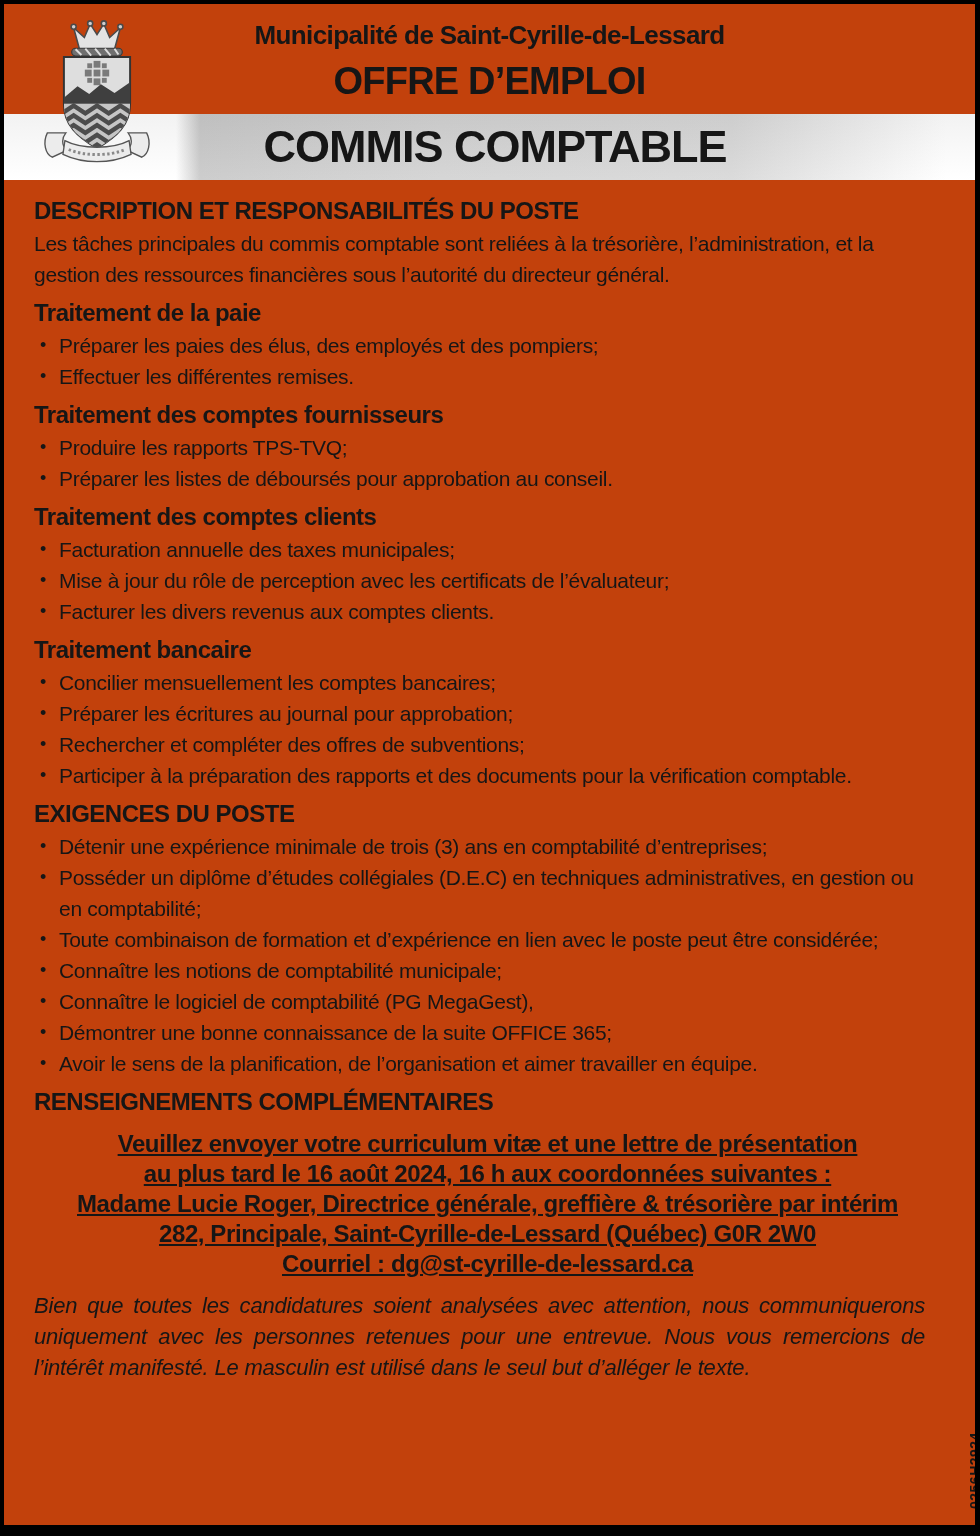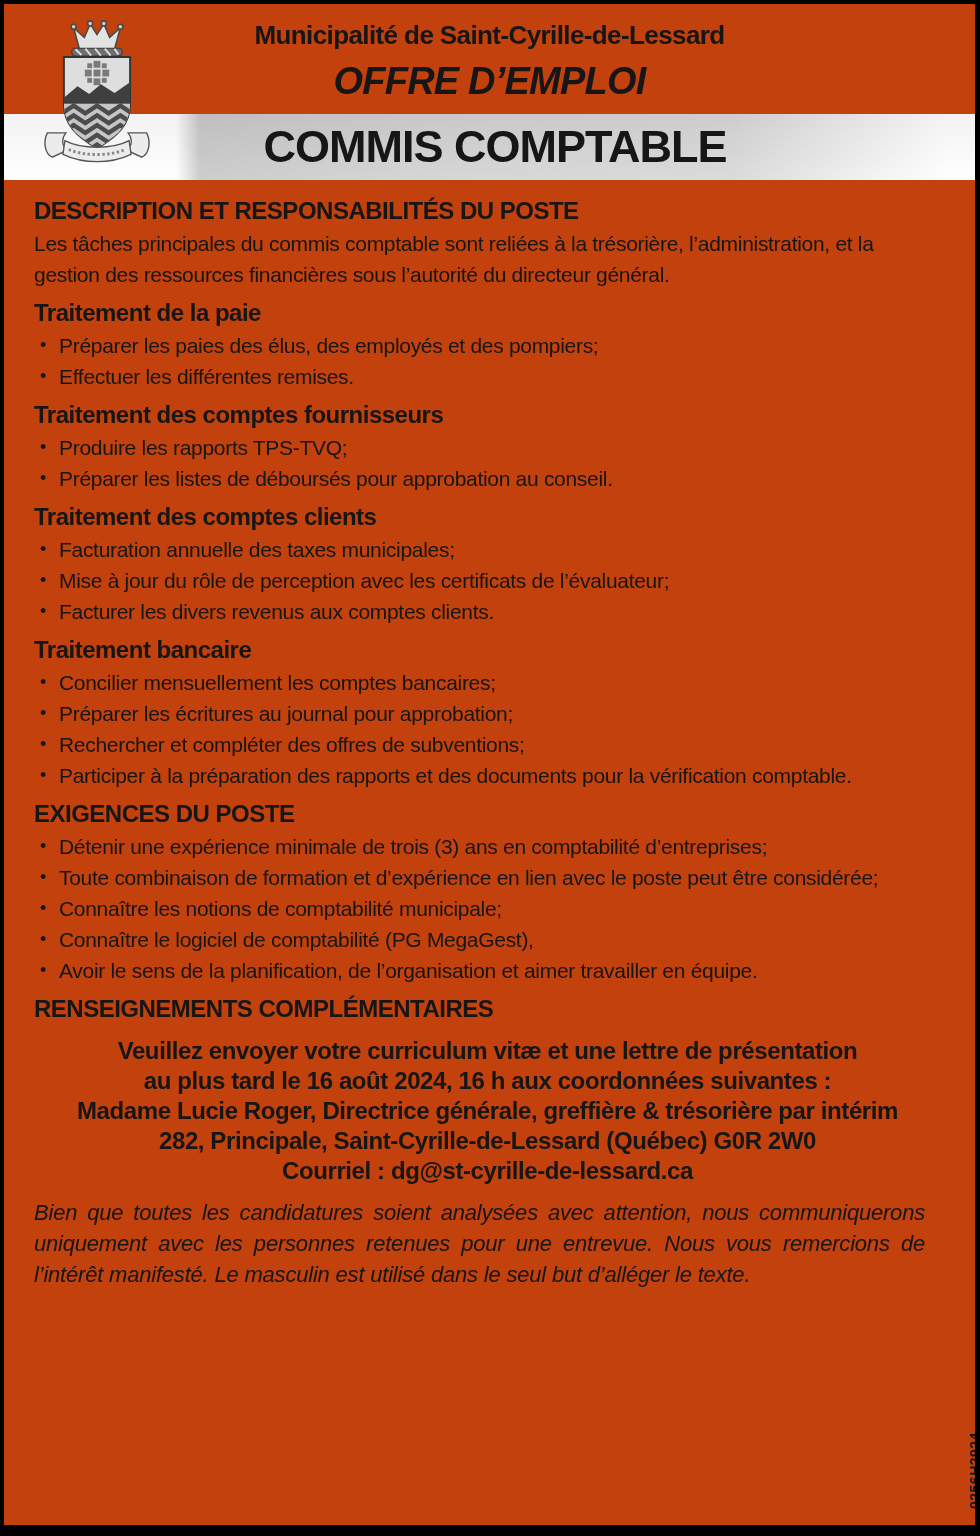--- a/index.html
+++ b/index.html
@@ -21,21 +21,21 @@
   .crest {
     position: absolute; left: 33px; top: 16px;
     width: 120px; height: 146px;
   }
   .muni-title {
     font-size: 26px; font-weight: bold; letter-spacing: -0.6px;
     line-height: 30px;
   }
   .offer-title {
     font-size: 38px; font-weight: bold; letter-spacing: -0.8px;
-    margin-top: 10px; line-height: 42px; font-style: italic;
+    margin-top: 10px; line-height: 42px;
   }
   .job-band {
     margin-top: 12px; height: 66px;
     display: flex; align-items: center; justify-content: center;
     background:
       linear-gradient(to bottom, rgba(0,0,0,0.05), rgba(255,255,255,0.08)),
       linear-gradient(to right,
         #ffffff 0px, #ffffff 172px, #c9c9c9 196px,
         #d3d3d3 45%, #d8d8d8 75%, #ffffff 97%);
     font-size: 45px; font-weight: bold; letter-spacing: -1px; padding-left: 11px;
@@ -54,21 +54,21 @@
   ul.bullets li {
     position: relative; padding-left: 25px;
     font-size: 21px; line-height: 31px; letter-spacing: -0.3px;
   }
   ul.bullets li::before {
     content: "•"; position: absolute; left: 6px; top: 0;
     font-size: 18px;
   }
   
   .closing { margin-top: 13px; text-align: center; font-weight: bold; }
-  .closing-line { font-size: 24px; line-height: 30px; letter-spacing: -0.4px; }
+  .closing-line { font-size: 24px; line-height: 30px; letter-spacing: -0.4px; text-decoration: underline; }
   .footnote {
     margin: 11px 16px 0 0;
     font-size: 22px; line-height: 31px; letter-spacing: -0.2px;
     font-style: italic; text-align: justify;
   }
   
   .side-code {
     position: absolute;
     right: 8px; top: 1395px;
     width: 110px; height: 16px;
@@ -187,23 +187,25 @@
         <li>Préparer les écritures au journal pour approbation;</li>
         <li>Rechercher et compléter des offres de subventions;</li>
         <li>Participer à la préparation des rapports et des documents pour la vérification comptable.</li>
       </ul>
     </section>
 
     <section>
       <h2 class="sec-heading">EXIGENCES DU POSTE</h2>
       <ul class="bullets">
         <li>Détenir une expérience minimale de trois (3) ans en comptabilité d’entreprises;</li>
+        <li>Posséder un diplôme d’études collégiales (D.E.C) en techniques administratives, en gestion ou en comptabilité;</li>
         <li>Toute combinaison de formation et d’expérience en lien avec le poste peut être considérée;</li>
         <li>Connaître les notions de comptabilité municipale;</li>
         <li>Connaître le logiciel de comptabilité (PG MegaGest),</li>
+        <li>Démontrer une bonne connaissance de la suite OFFICE 365;</li>
         <li>Avoir le sens de la planification, de l’organisation et aimer travailler en équipe.</li>
       </ul>
     </section>
 
     <section>
       <h2 class="sec-heading">RENSEIGNEMENTS COMPLÉMENTAIRES</h2>
     </section>
 
     <div class="closing">
       <div class="closing-line">Veuillez envoyer votre curriculum vitæ et une lettre de présentation</div>

